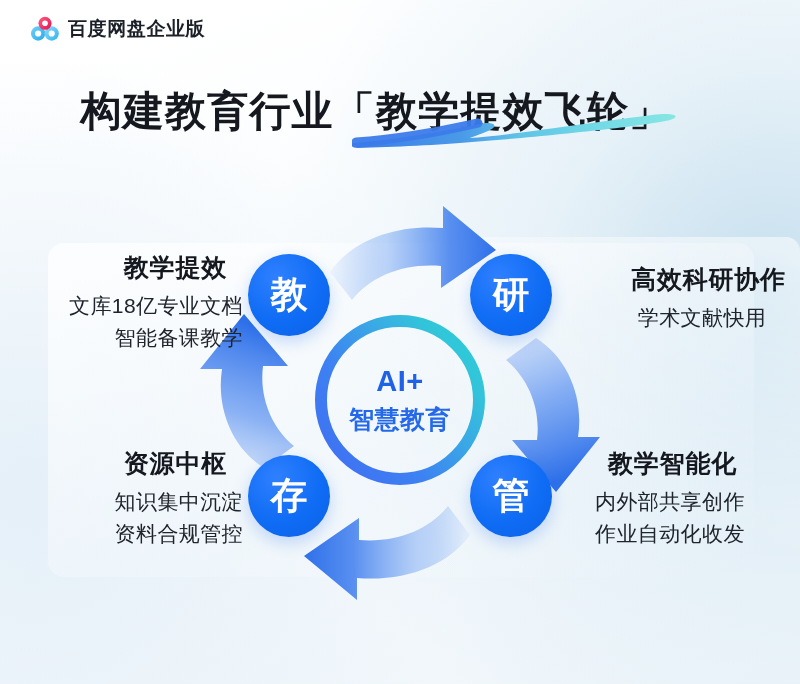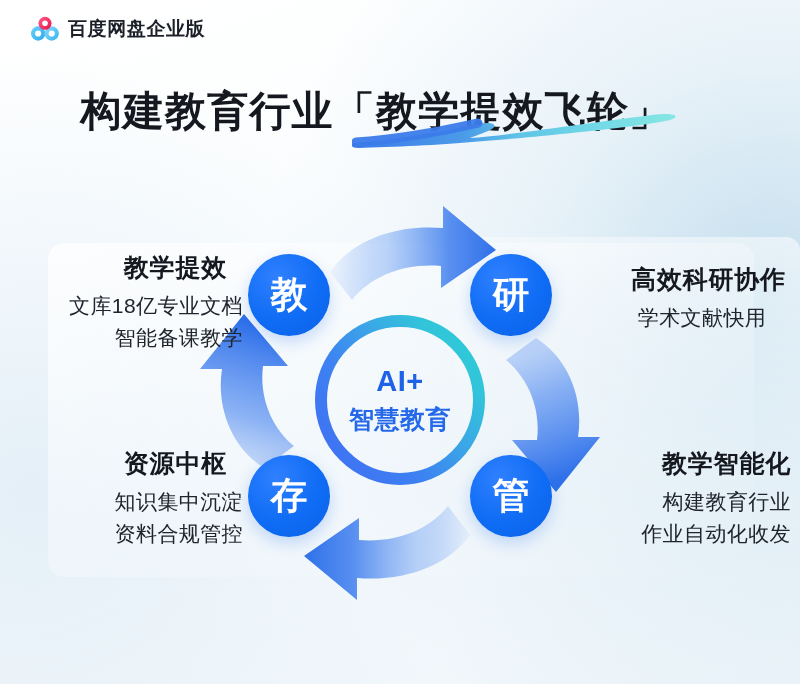--- a/index.html
+++ b/index.html
@@ -95,21 +95,21 @@
     font-size:25px; font-weight:800; color:#15181f;
     letter-spacing:0.8px; white-space:nowrap; line-height:1.25;
   }
   .quad .q-line {
     font-size:21px; font-weight:400; color:#20242c;
     letter-spacing:0.4px; white-space:nowrap; line-height:1.5;padding-left:31px;
   }
   .q-tl { left:0px;   top:252px; width:245px; text-align:right; }
   .q-tr { left:573px; top:264px; width:227px; text-align:center;  }
   .q-bl { left:0px;   top:448px; width:245px; text-align:right; }
-  .q-br { left:564px; top:448px; width:227px; text-align:right;  }
+  .q-br { left:564px; top:448px; width:227px; text-align:left;  }
   .q-tl .q-title, .q-bl .q-title { padding-right:18px; }
   .q-tl .q-line,  .q-bl .q-line  { padding-right:2px; }
   .q-title { margin-bottom:7px;padding-left:44px; }
 </style>
 </head>
 <body>
 
 <div id="page">
 
   <div class="bg-panel"></div>
@@ -269,17 +269,17 @@
   </div>
 
   <div class="quad q-bl">
     <div class="q-title">资源中枢</div>
     <div class="q-line">知识集中沉淀</div>
     <div class="q-line">资料合规管控</div>
   </div>
 
   <div class="quad q-br">
     <div class="q-title">教学智能化</div>
-    <div class="q-line">构建教育行业</div>
+    <div class="q-line">内外部共享创作</div>
     <div class="q-line">作业自动化收发</div>
   </div>
 
 </div>
 
 </body></html>

